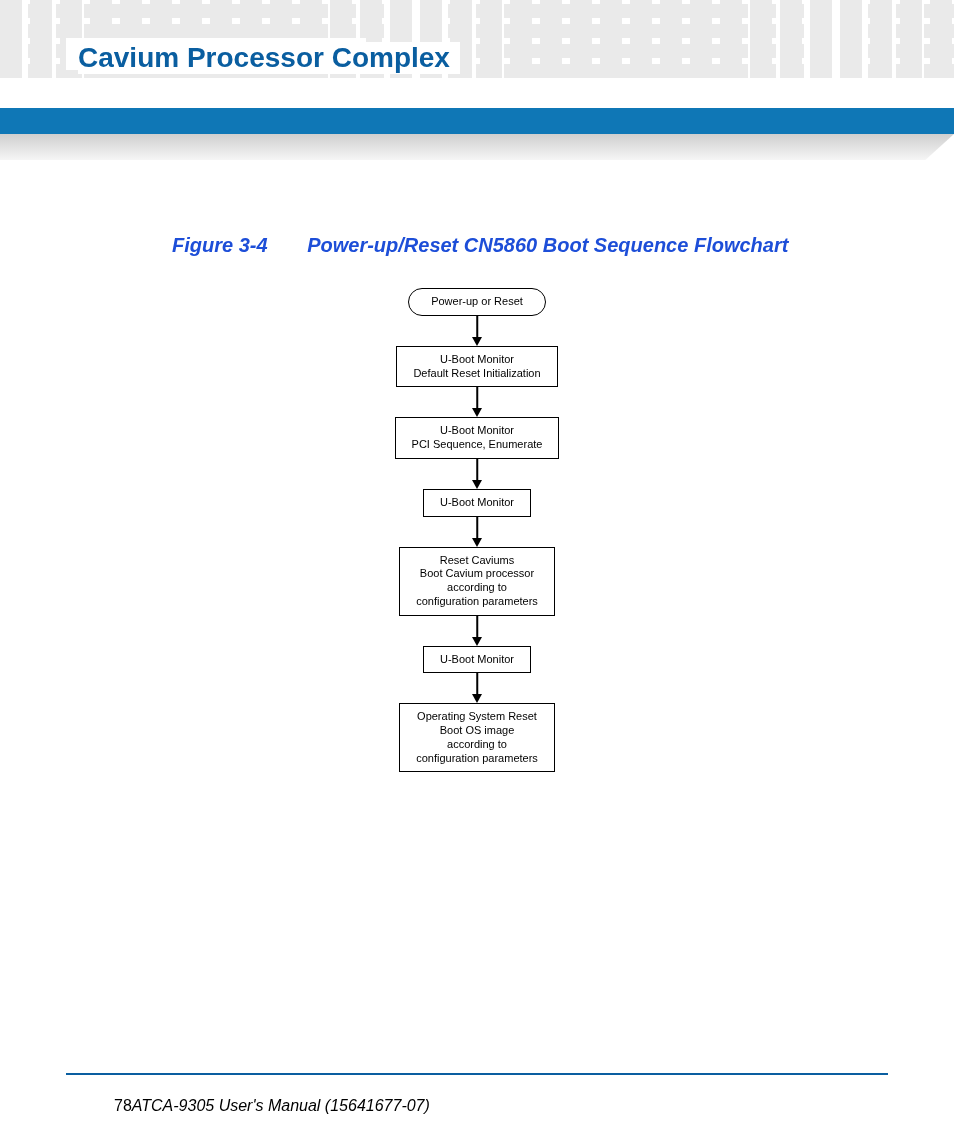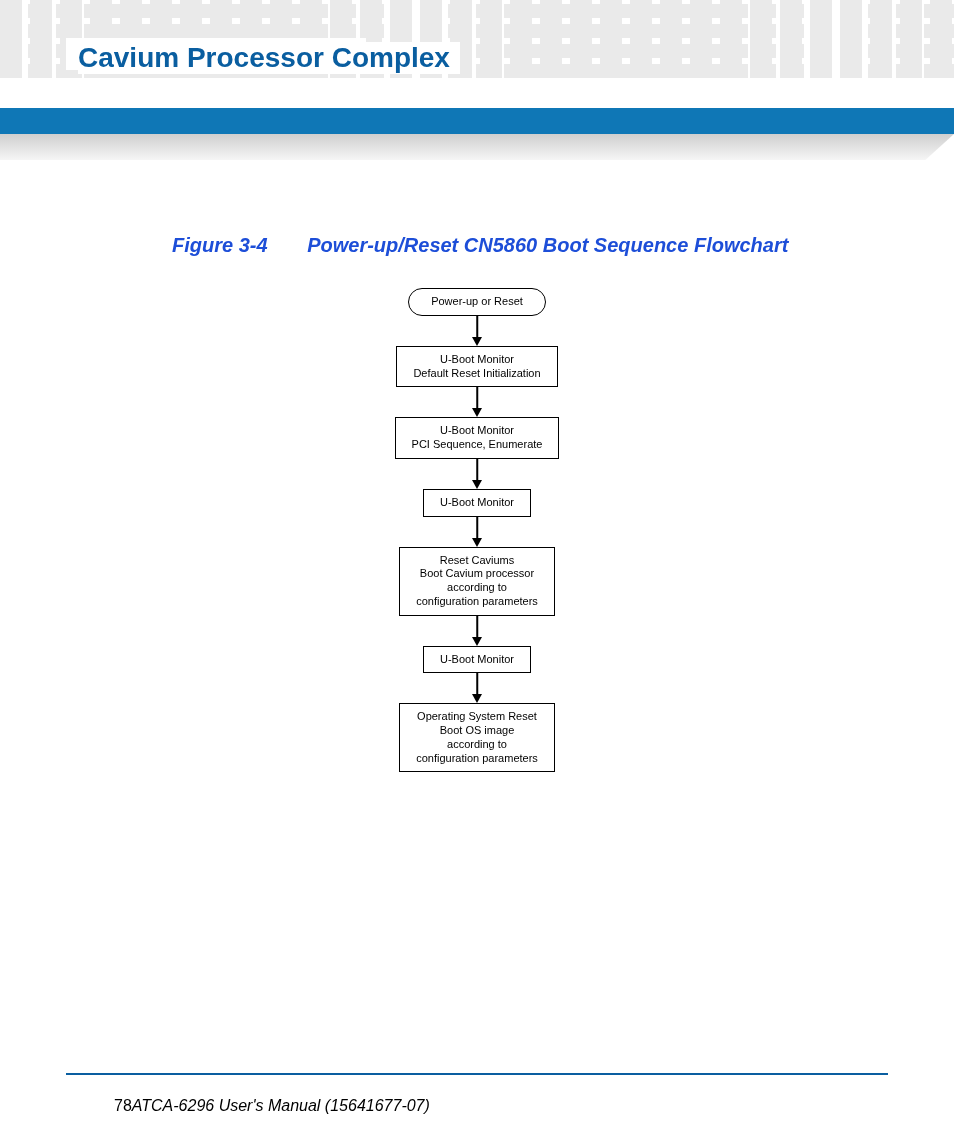--- a/index.html
+++ b/index.html
@@ -286,18 +286,18 @@
     <div class="fc-box">
       <div class="fc-title">Operating System Reset</div>
       <div>Boot OS image<br>according to<br>configuration parameters</div>
     </div>
   </div>
 
   <div class="footer-line"></div>
   <div class="footer">
     <span>78</span>
     <span>
-      <span class="manual">ATCA-6296 User's Manual</span>
+      <span class="manual">ATCA-9305 User's Manual</span>
       <span class="manual">(15641677-07)</span>
     </span>
   </div>
 
 </div>
 
 </body></html>

